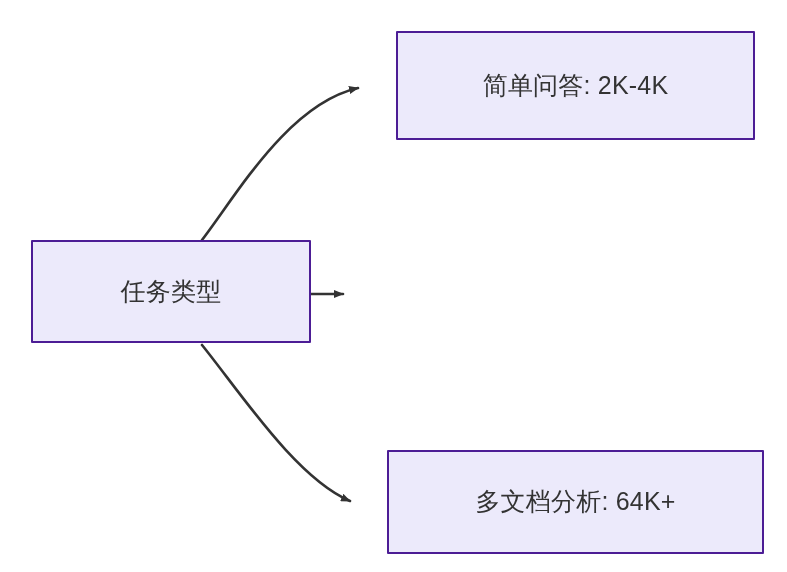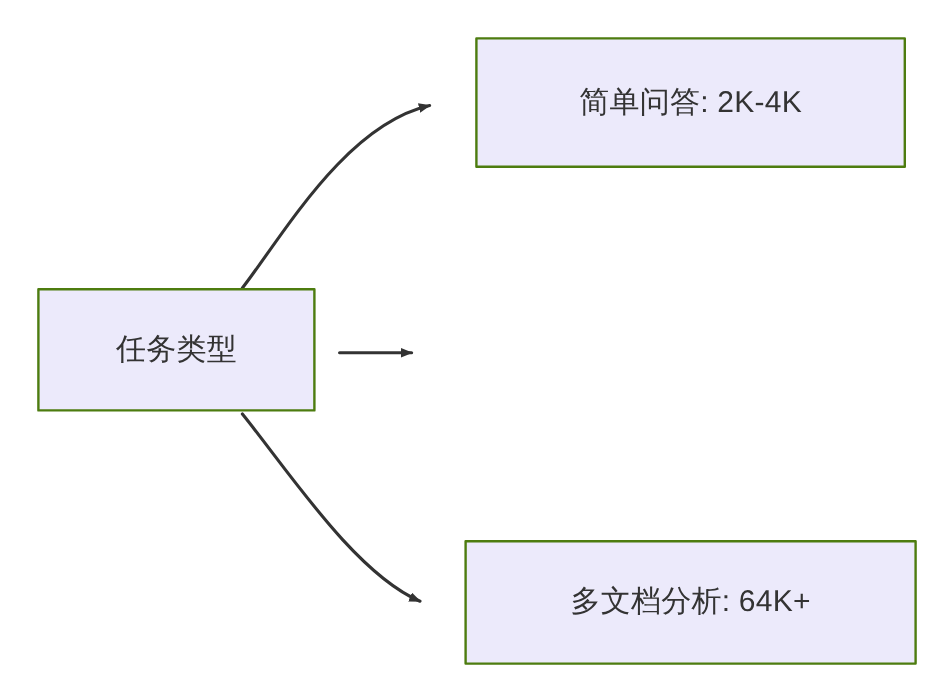--- a/index.html
+++ b/index.html
@@ -22,38 +22,38 @@
     left: 0;
     top: 0;
     width: 787px;
     height: 572px;
     pointer-events: none;
   }
   .flow-node {
     position: absolute;
     box-sizing: border-box;
     background: #ECEAFB;
-    border: 2px solid #4d7c0f;
+    border: 2px solid #4c1d95;
     border-radius: 1px;
     display: flex;
     align-items: center;
     justify-content: center;
     text-align: center;
   }
   .flow-node .node-label {
     color: #333333;
     font-size: 25px;
     line-height: 1.25;
     letter-spacing: 0.2px;
     white-space: nowrap;
   }
   #node-source {
     left: 31px;
     top: 240px;
-    width: 232px;
+    width: 280px;
     height: 103px;
   }
   #node-simple-qa {
     left: 396px;
     top: 31px;
     width: 359px;
     height: 109px;
   }
   #node-doc-summary {
     left: 381px;

